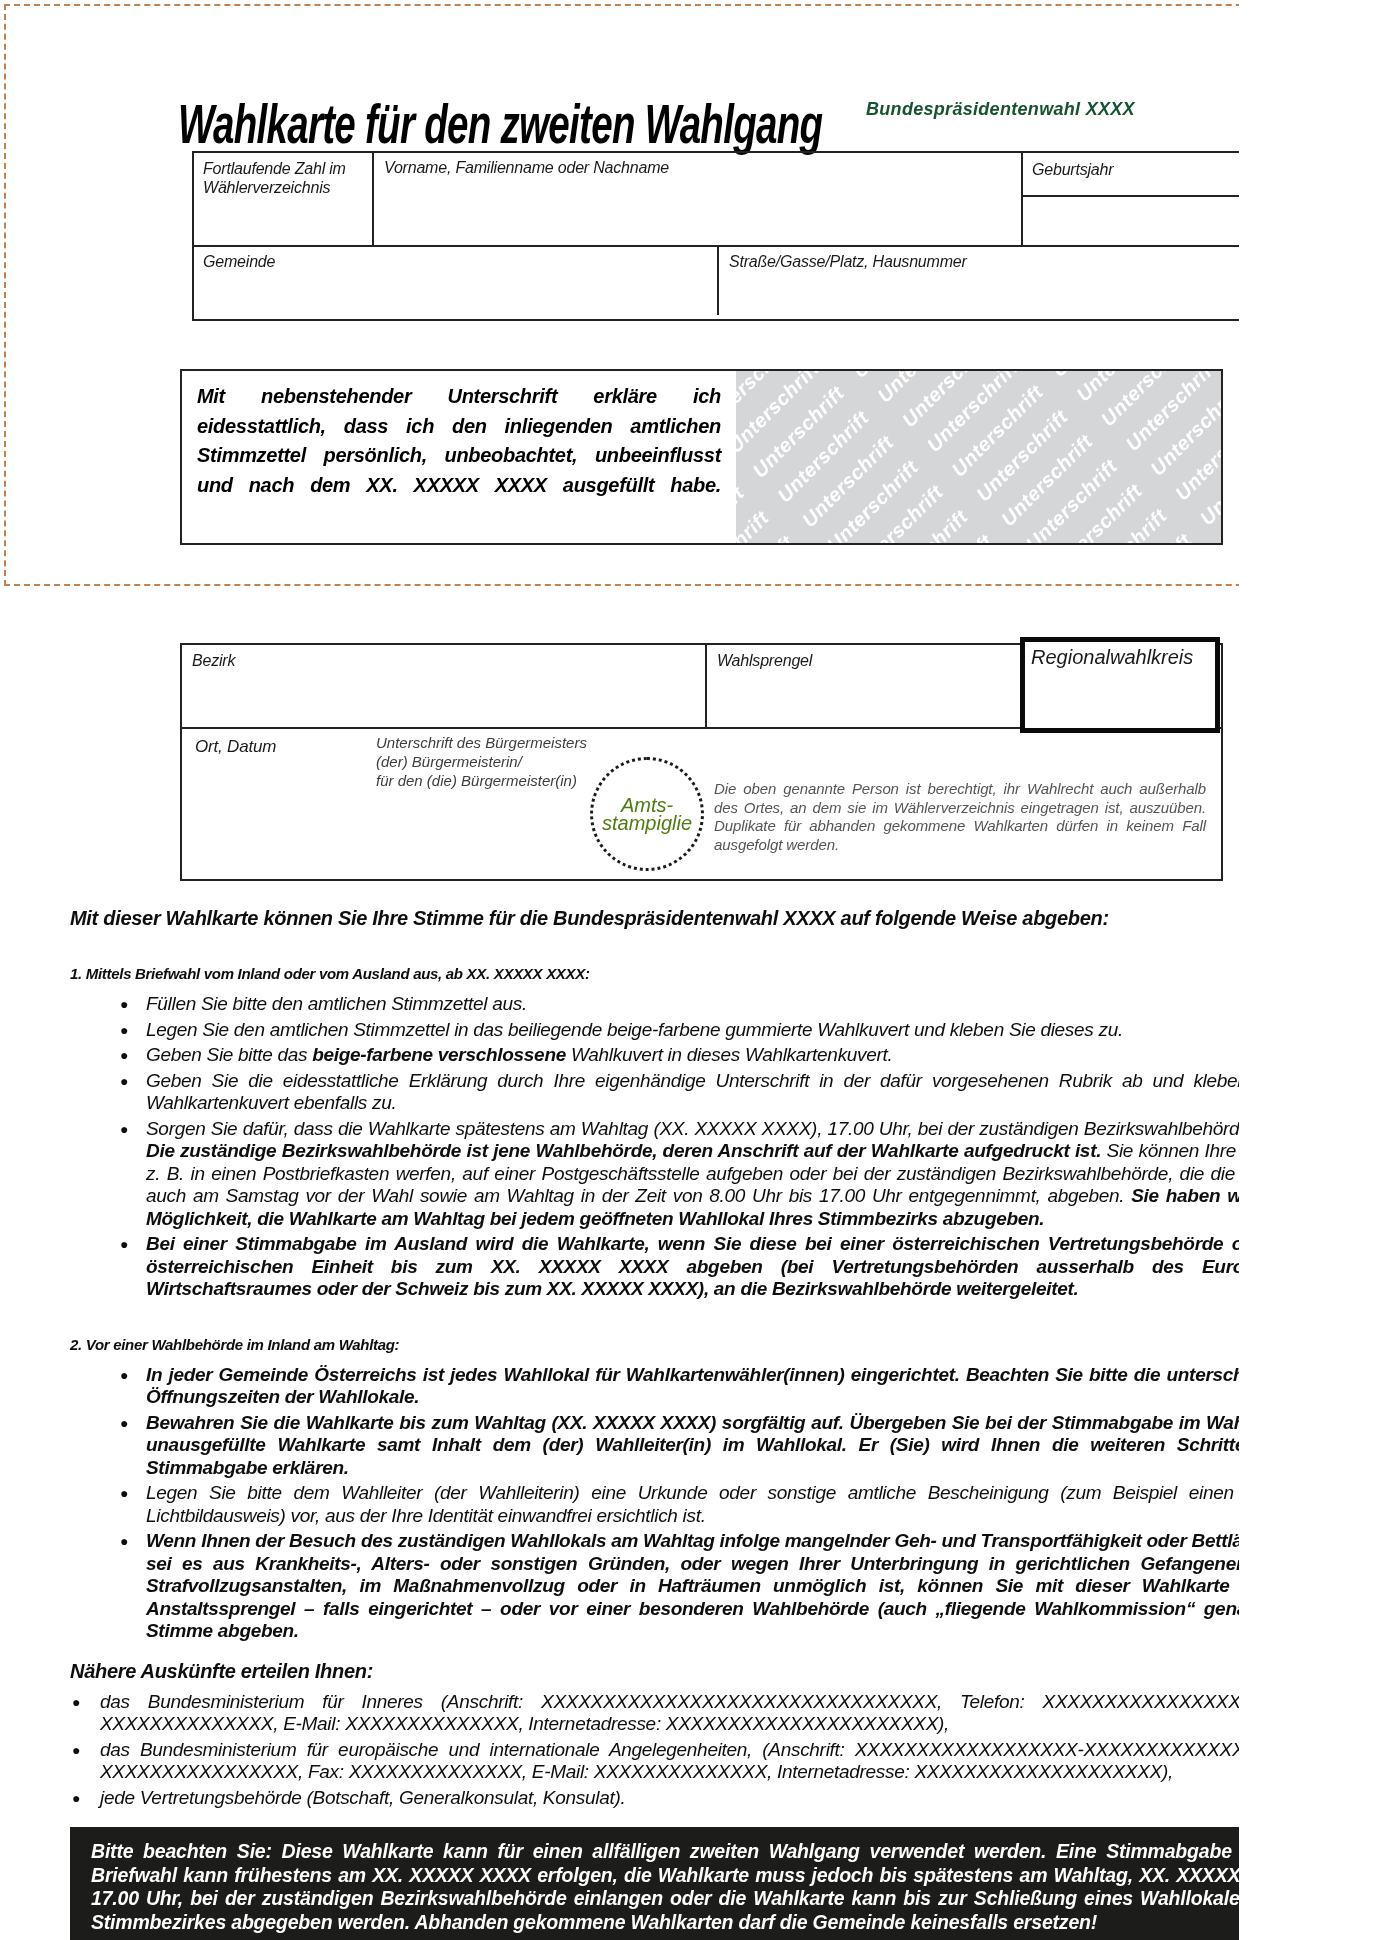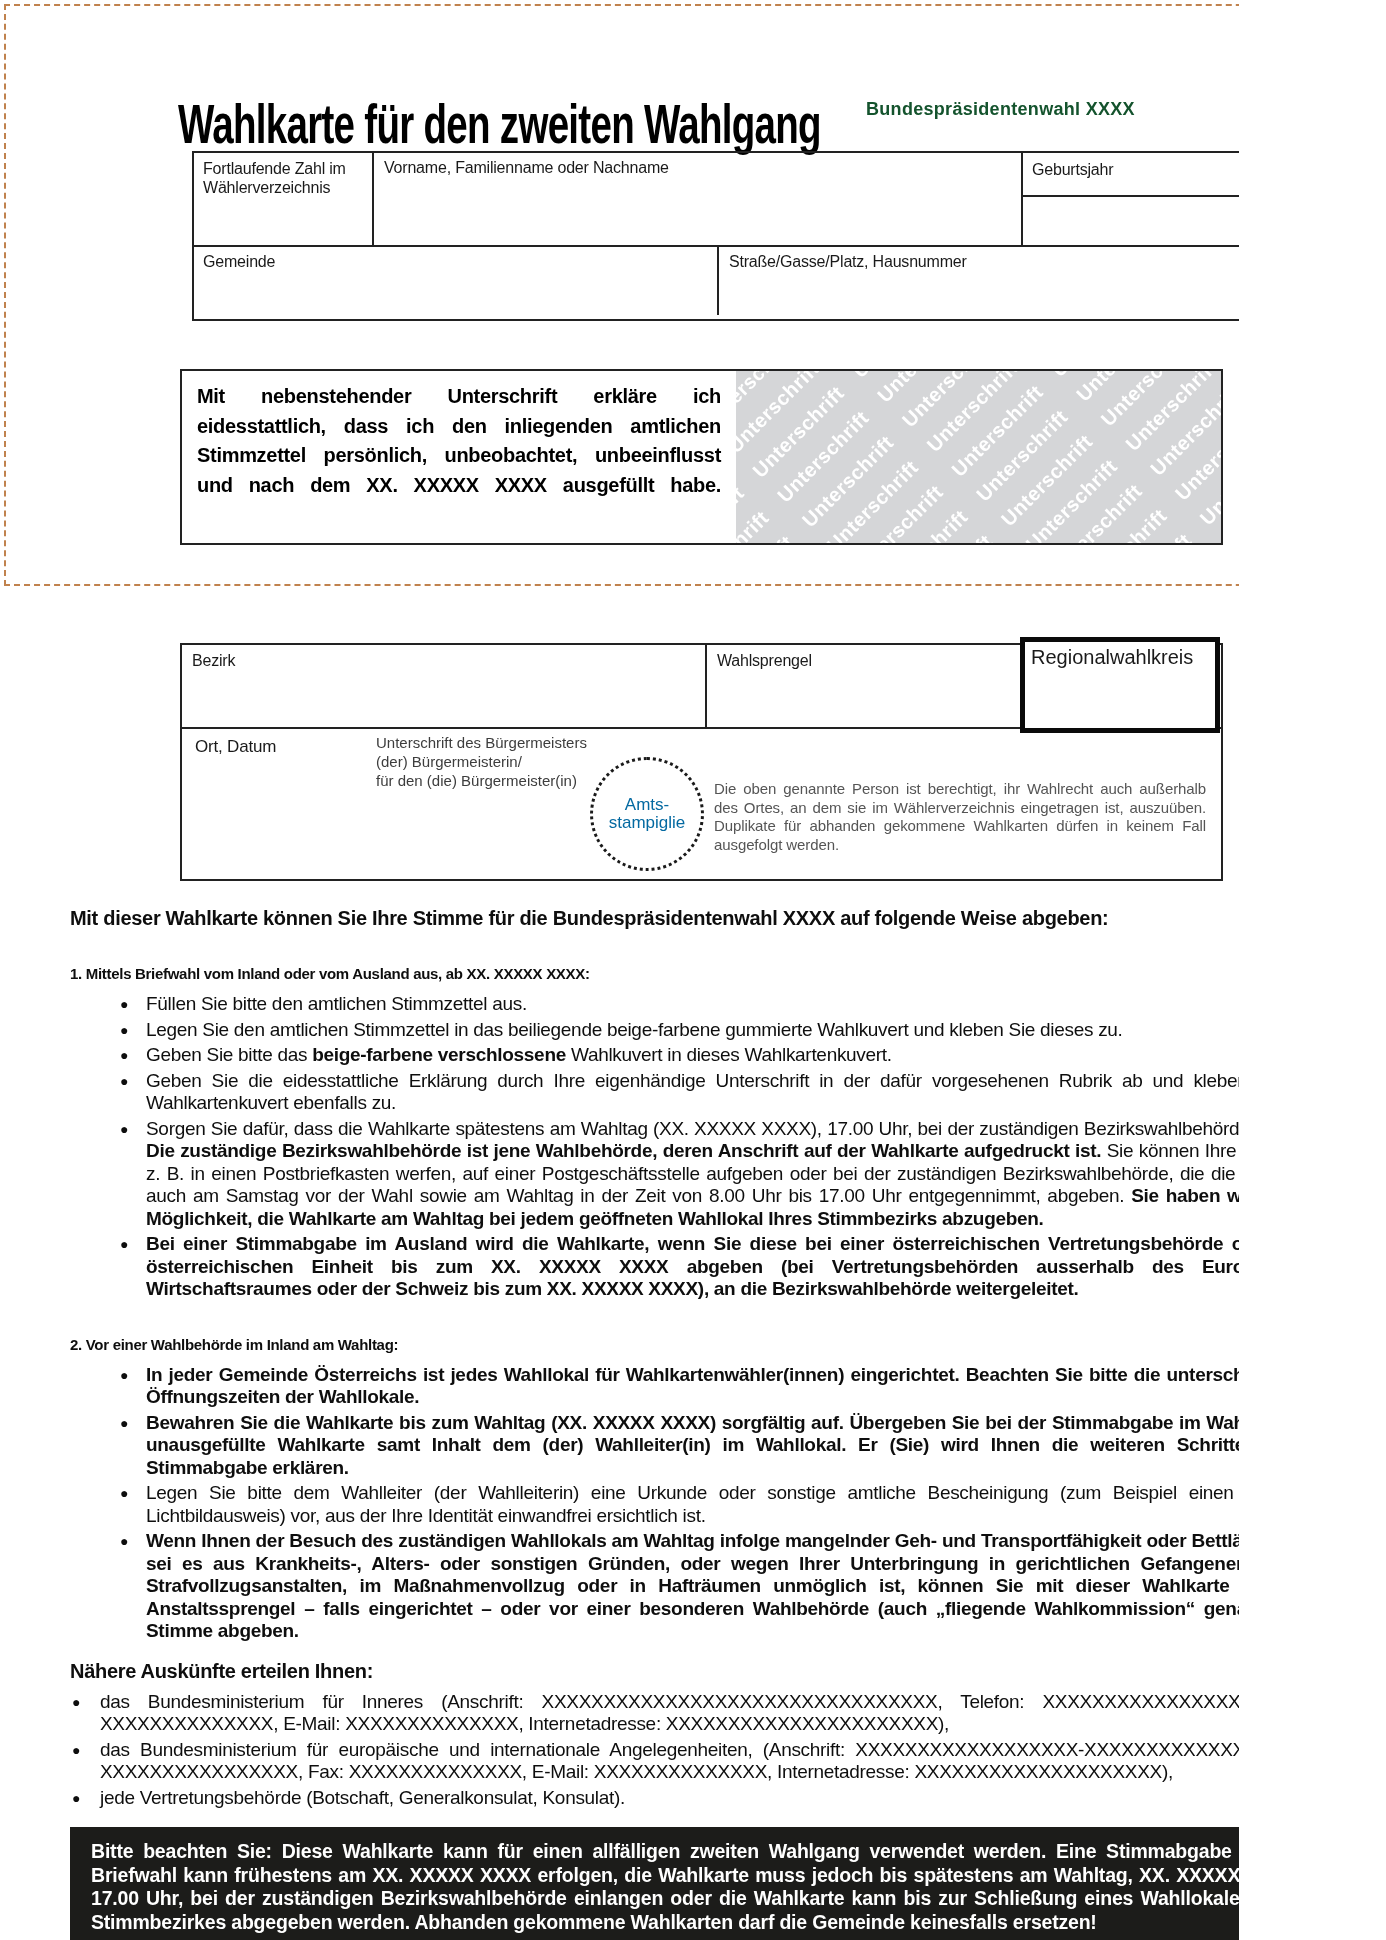--- a/index.html
+++ b/index.html
@@ -4,21 +4,21 @@
 <style>
   :root{
     --dashed-border:#c0824e;
     --notice-bg:#1c1c1a;
     --signature-bg:#d5d6d8;
     --line:#222;
   }
   html,body{margin:0;padding:0;background:#fff;}
   .page{
     position:relative;width:1239px;height:1940px;background:#fff;
-    font-family:"Liberation Sans","DejaVu Sans",sans-serif;color:#111;overflow:hidden;
+    font-family:"Liberation Sans","DejaVu Sans",sans-serif;color:#111;overflow:hidden;font-style:italic;
   }
   
   .dashed-frame{position:absolute;left:4px;top:4px;width:1374px;height:578px;
     border:2px dashed var(--dashed-border);}
   
   .title{position:absolute;left:178px;top:92px;font-size:55px;font-weight:bold;
     white-space:nowrap;transform:scaleX(.70);transform-origin:left top;letter-spacing:-1px;color:#000;}
   .election{position:absolute;left:866px;top:99px;font-size:18px;font-weight:bold;letter-spacing:.3px;color:#14532d;}
   
   .form1{position:absolute;left:192px;top:151px;width:1039px;height:166px;border:2px solid var(--line);padding-left:11px;}
@@ -49,21 +49,21 @@
   .form2 .rowline{position:absolute;left:0;top:82px;width:100%;border-top:2px solid var(--line);}
   .f2-d1{left:523px;top:0;height:82px;}
   .lbl-bezirk{left:10px;top:7px;}
   .lbl-sprengel{left:535px;top:7px;}
   .regio-box{position:absolute;left:838px;top:-8px;width:190px;height:86px;border:5px solid #0a0a0a;background:#fff;}
   .lbl-regio{position:absolute;left:6px;top:4px;font-size:20px;color:#1a1a1a;}
   .lbl-ortdatum{left:13px;top:92px;font-size:17px;}
   .mayor{position:absolute;left:194px;top:88px;font-size:15px;line-height:19px;color:#3d3d3d;white-space:pre-line;}
   .stamp-circle{position:absolute;left:408px;top:112px;width:108px;height:108px;border:3px dotted #1a1a1a;
     border-radius:50%;display:flex;align-items:center;justify-content:center;text-align:center;}
-  .stamp-text{font-size:17px;line-height:18px;color:#0369a1;white-space:pre-line;}
+  .stamp-text{font-size:20px;line-height:18px;color:#4d7c0f;white-space:pre-line;}
   .authority-note{position:absolute;left:532px;top:135px;width:492px;font-size:15px;line-height:18.5px;
     color:#555;text-align:justify;letter-spacing:-.1px;}
   
   .body{position:absolute;left:70px;top:906px;width:1254px;color:#0e0e0e;}
   .intro{font-size:20px;font-weight:bold;letter-spacing:-.3px;line-height:24px;}
   .sec-h{font-size:15px;font-weight:bold;letter-spacing:-.3px;margin-top:32px;line-height:24px;}
   ul.blist{list-style:none;margin:7px 0 0 0;padding:0;}
   ul.blist li{position:relative;padding-left:76px;margin:3px 0;font-size:19px;line-height:22.5px;
     text-align:justify;letter-spacing:-.3px;}
   ul.blist li .blt{position:absolute;left:50px;top:0;font-size:14px;}

